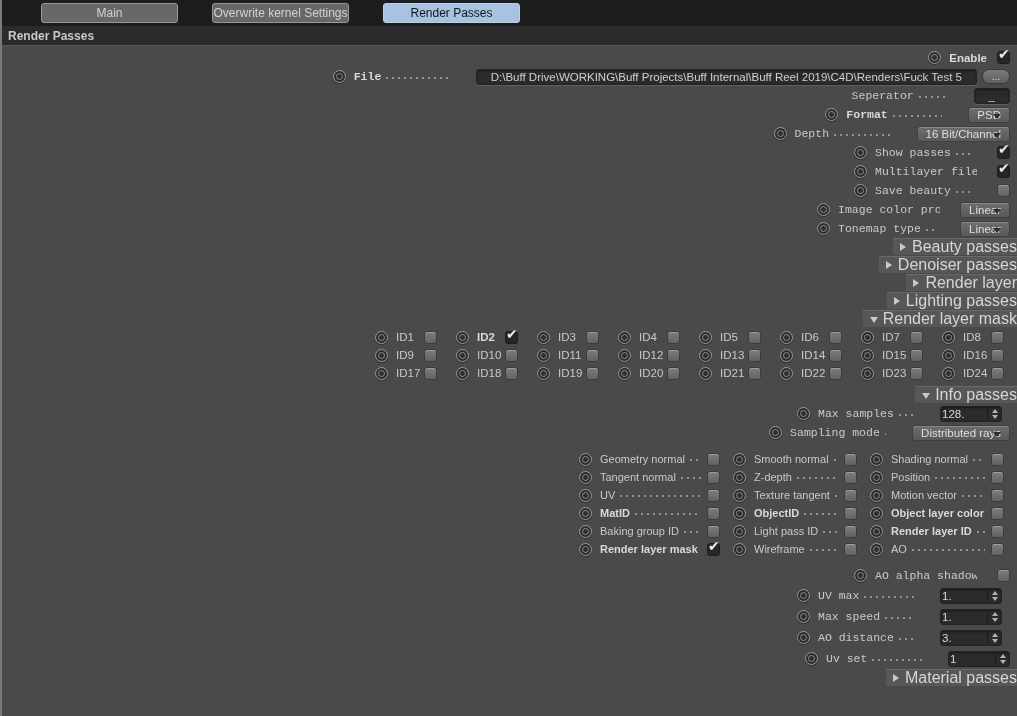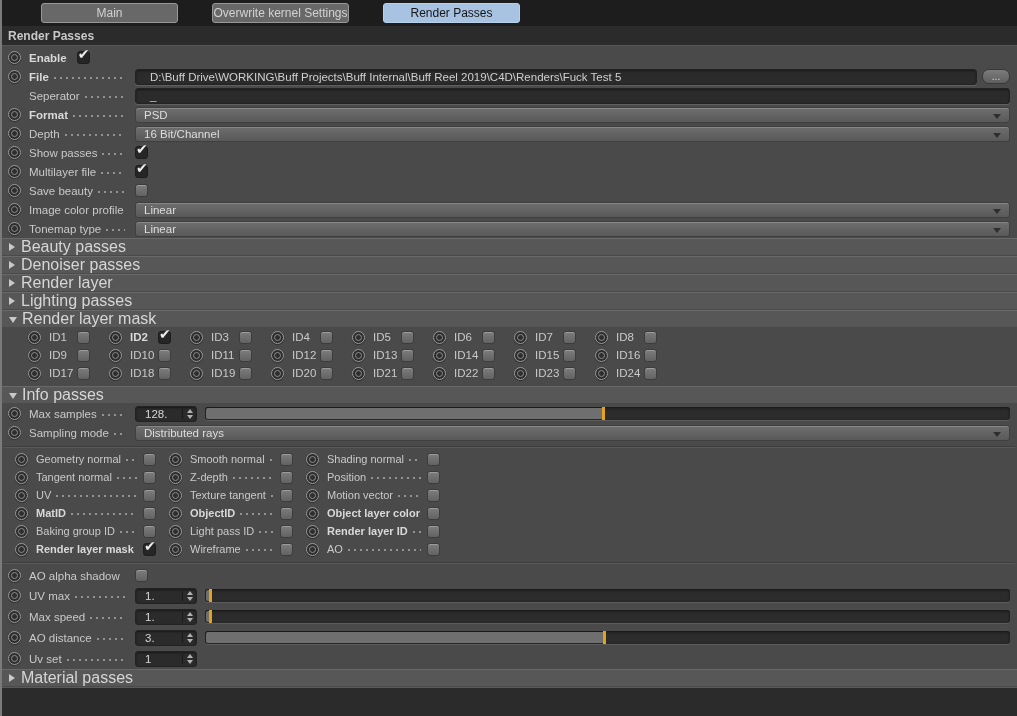--- a/index.html
+++ b/index.html
@@ -9,52 +9,52 @@
 
   
   .topbar{height:26px;background:#1d1d1d;display:flex;align-items:center;padding-left:7px;gap:2px;flex:none;}
   .tab{width:135px;height:18px;border-radius:3px;background:#686868;border:1px solid #989898;
        color:#d2d2d2;font-size:12px;display:flex;align-items:center;justify-content:center;cursor:default;margin-left:32px;}
   .tab.active{background:#a8c2e2;border-color:#b9d0ea;color:#161616;}
 
   .titlebar{height:19px;background:#2b2b2b;border-bottom:1px solid #565656;display:flex;align-items:center;
             padding-left:6px;color:#c8c8c8;font-weight:bold;font-size:12px;flex:none;}
 
-  .content{flex:1;display:flex;flex-direction:column;background:#4a4a4a;}
+  .content{flex:1;display:flex;flex-direction:column;background:#4a4a4a;align-items:flex-end;}
 
   
   .row{height:19px;display:flex;align-items:center;padding:0 7px 0 6px;flex:none;}
   .row21{height:21px;}
   .ad{flex:none;width:13px;height:13px;border-radius:50%;background:#2e2e2e;border:1px solid #9c9c9c;
       box-sizing:border-box;position:relative;box-shadow:0 1px 1px rgba(0,0,0,.35);}
   .ad::after{content:"";position:absolute;left:2px;top:2px;width:5px;height:5px;border:1px solid #8d8d8d;border-radius:50%;}
   .ad.ghost{visibility:hidden;}
   .lbl{white-space:nowrap;color:#c9c9c9;}
   .b{font-weight:bold;color:#d9d9d9;}
-  .lhs{flex:0 0 102px;margin-left:8px;margin-right:4px;display:flex;align-items:center;overflow:hidden;}
+  .lhs{flex:0 0 102px;margin-left:8px;margin-right:20px;display:flex;align-items:center;overflow:hidden;font-family:Liberation Mono, monospace;}
   .lhs::after,.gl::after{content:"";flex:1;height:2px;align-self:flex-end;margin:0 6px 4px 5px;min-width:0;
       background:repeating-linear-gradient(90deg,#939393 0 2px,rgba(0,0,0,0) 2px 6px);}
   .cb{flex:none;width:13px;height:13px;border-radius:3px;background:linear-gradient(#7d7d7d,#626262);
       border:1px solid #3c3c3c;box-sizing:border-box;box-shadow:inset 0 1px 0 rgba(255,255,255,.25);position:relative;}
   .cb.on{background:#262626;border-color:#1d1d1d;box-shadow:none;}
   .cb.on::after{content:"✔";position:absolute;left:0px;top:-5px;font-size:14px;line-height:14px;color:#ededed;}
 
   .input{flex:1;height:16px;background:#2b2b2b;border-radius:3px;border:1px solid #232323;
          box-shadow:inset 0 1px 2px #191919,0 1px 0 rgba(255,255,255,.12);display:flex;align-items:center;
          padding:0 14px;color:#cfcfcf;overflow:hidden;white-space:nowrap;box-sizing:border-box;}
   .browse{flex:none;width:28px;height:15px;margin-left:5px;border-radius:7px;background:linear-gradient(#7c7c7c,#5e5e5e);
           border:1px solid #393939;color:#dcdcdc;font-size:10px;line-height:12px;display:flex;align-items:center;
           justify-content:center;box-sizing:border-box;}
   .drop{flex:1;height:16px;border-radius:3px;background:linear-gradient(#6e6e6e,#595959);border:1px solid #3f3f3f;
         box-shadow:inset 0 1px 0 rgba(255,255,255,.18);display:flex;align-items:center;padding:0 8px;
         color:#dedede;position:relative;box-sizing:border-box;white-space:nowrap;}
   .drop .arr{position:absolute;right:8px;top:6px;width:0;height:0;border-left:4px solid transparent;
         border-right:4px solid transparent;border-top:5px solid #2e2e2e;}
   .spin{flex:none;width:62px;height:16px;background:#2b2b2b;border-radius:3px;border:1px solid #232323;
-        box-shadow:inset 0 1px 2px #191919;display:flex;align-items:center;padding:0 3px 0 9px;box-sizing:border-box;}
+        box-shadow:inset 0 1px 2px #191919;display:flex;align-items:center;padding:0 3px 0 1px;box-sizing:border-box;}
   .spin .val{flex:1;color:#d6d6d6;}
   .steps{flex:none;display:flex;flex-direction:column;gap:2px;margin-left:3px;padding-left:4px;border-left:1px solid #1a1a1a;}
   .steps i{display:block;width:0;height:0;border-left:3.5px solid transparent;border-right:3.5px solid transparent;}
   .steps .up{border-bottom:4px solid #b2b2b2;}
   .steps .dn{border-top:4px solid #b2b2b2;}
   .slider{flex:1;height:13px;margin-left:8px;background:#2c2c2c;border-radius:3px;position:relative;
           box-shadow:inset 0 1px 3px #141414,0 1px 0 rgba(255,255,255,.1);overflow:hidden;}
   .slider .fill{position:absolute;left:1px;top:1px;bottom:1px;background:#6f6f6f;border-radius:2px;}
   .slider .mark{position:absolute;top:0;bottom:0;width:3px;background:#e2a41f;}
 

